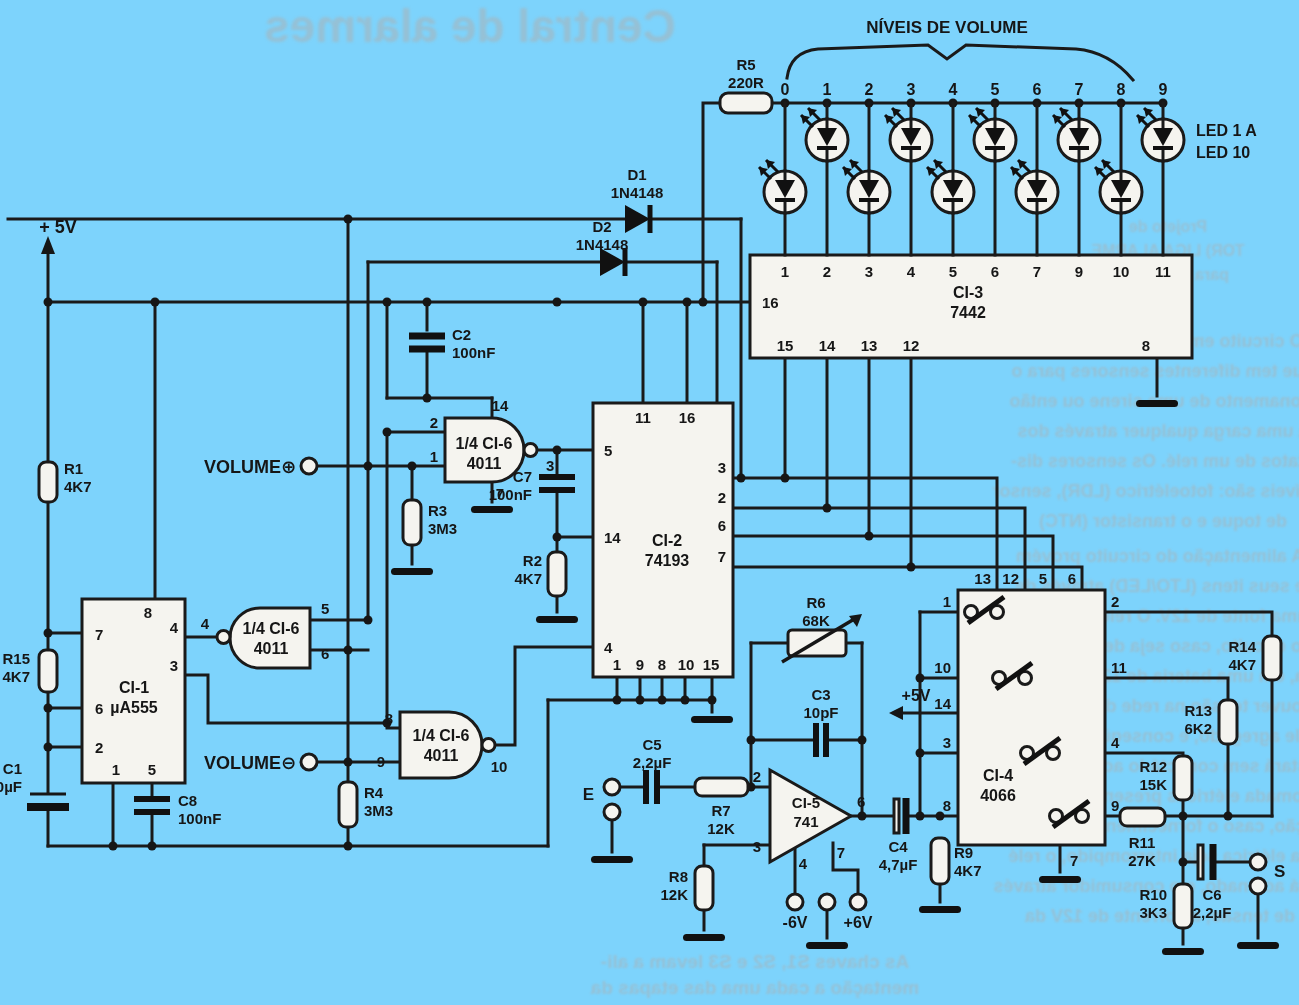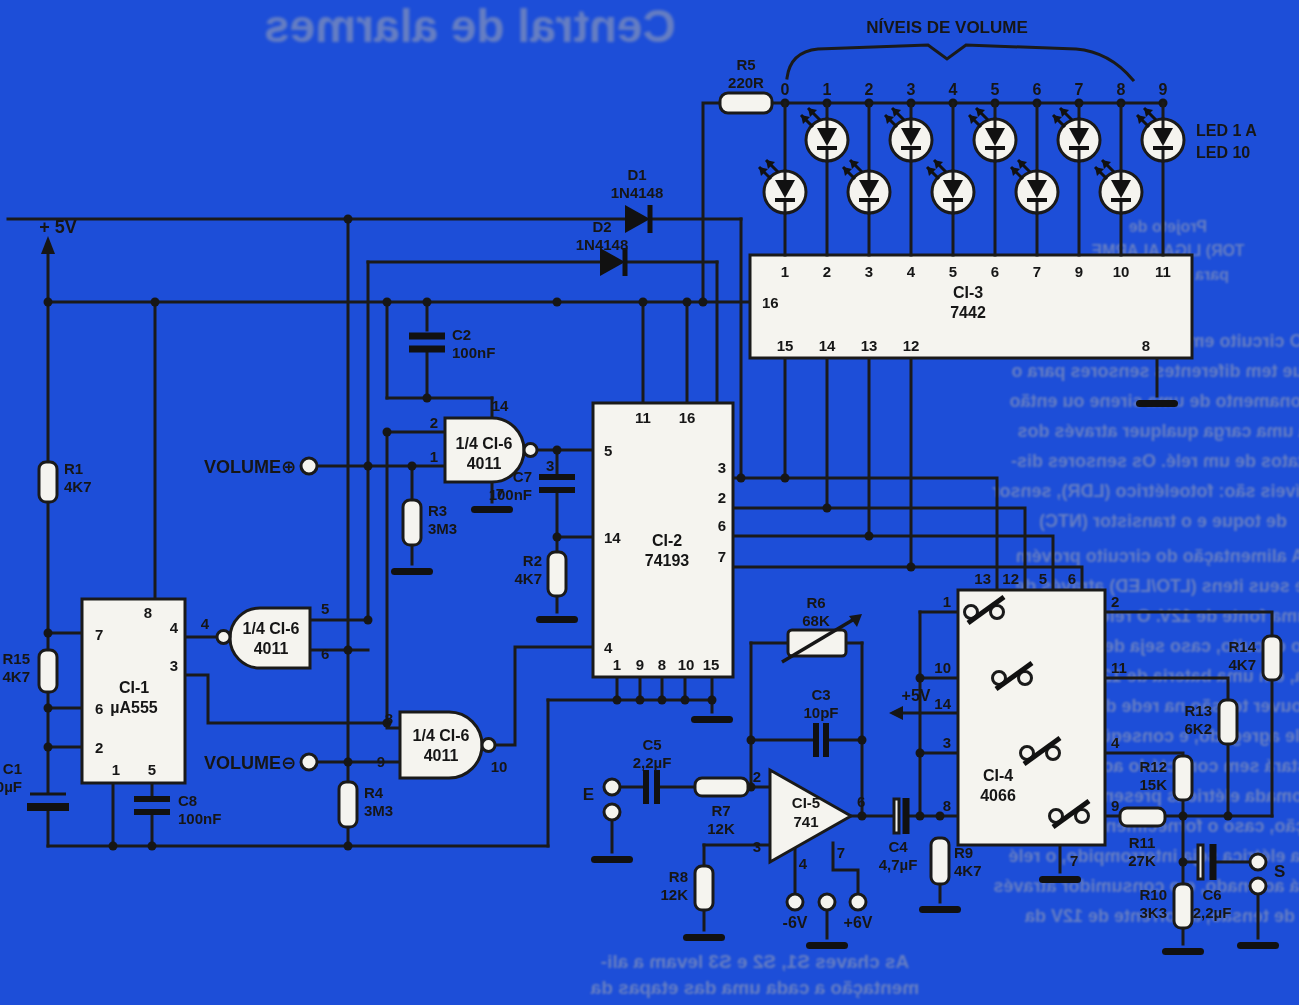--- a/index.html
+++ b/index.html
@@ -1,16 +1,16 @@
 <!DOCTYPE html>
 <html><head>
 <meta charset="utf-8">
 <style>
   html,body{margin:0;padding:0;background:#e8e6e0;}
-  .page{width:1299px;height:1005px;background:#1d4ed8;position:relative;overflow:hidden;}
+  .page{width:1299px;height:1005px;background:#7dd3fc;position:relative;overflow:hidden;}
   svg{display:block;}
   .t{font-family:"Liberation Sans","DejaVu Sans",sans-serif;font-weight:bold;fill:#161616;}
   .s15{font-size:15px;} .s16{font-size:16px;} .s17{font-size:17px;} .s18{font-size:18px;}
   .wire{stroke:#1a1a1a;stroke-width:3;fill:none;stroke-linecap:square;}
   .body{fill:#f5f4ef;stroke:#1a1a1a;stroke-width:3;}
   .bleed{font-family:"Liberation Sans","DejaVu Sans",sans-serif;font-weight:bold;fill:#aeaeae;opacity:.5;}
 </style>
 </head>
 <body>
 

